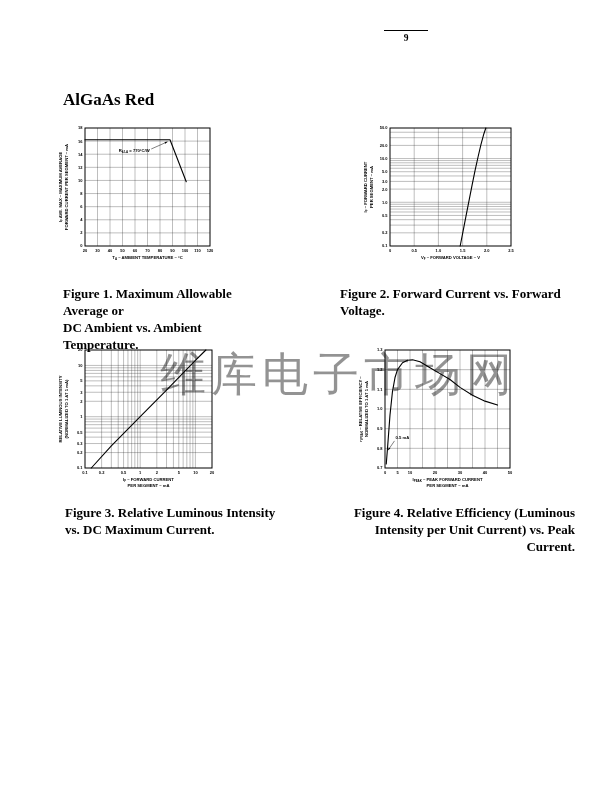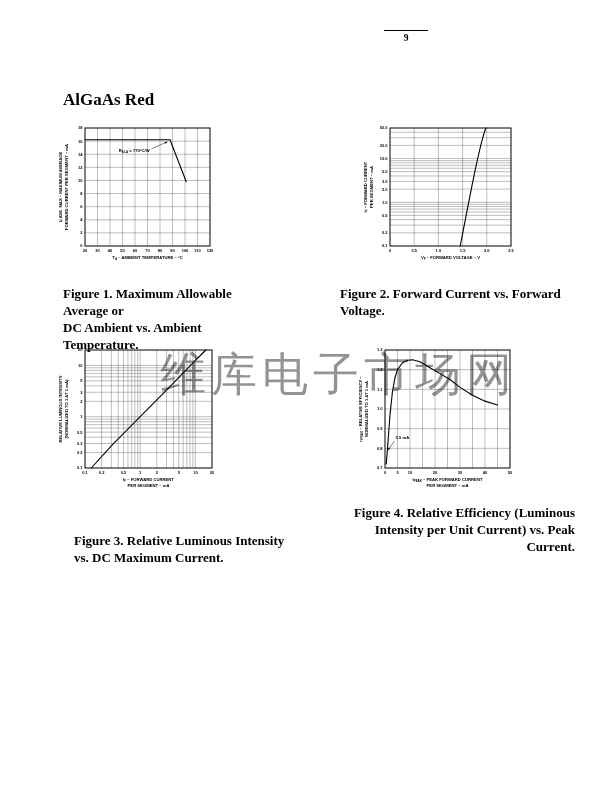--- a/index.html
+++ b/index.html
@@ -239,21 +239,21 @@
   <div class="caption" style="left:63px;top:286px;width:215px;">
     <div>Figure 1. Maximum Allowable Average or</div>
     <div>DC Ambient vs. Ambient Temperature.</div>
   </div>
 
   <div class="caption" style="left:340px;top:286px;width:230px;">
     <div>Figure 2. Forward Current vs. Forward Voltage.</div>
     <div></div>
   </div>
 
-  <div class="caption" style="left:74px;top:505px;width:215px;margin-top:28px;">
+  <div class="caption" style="left:65px;top:505px;width:215px;">
     <div>Figure 3. Relative Luminous Intensity</div>
     <div>vs. DC Maximum Current.</div>
   </div>
 
   <div class="caption" style="left:340px;top:505px;width:235px;text-align:right;">
     <div>Figure 4. Relative Efficiency (Luminous</div>
     <div>Intensity per Unit Current) vs. Peak Current.</div>
   </div>
 
   <div class="watermark">维库电子市场网</div>

